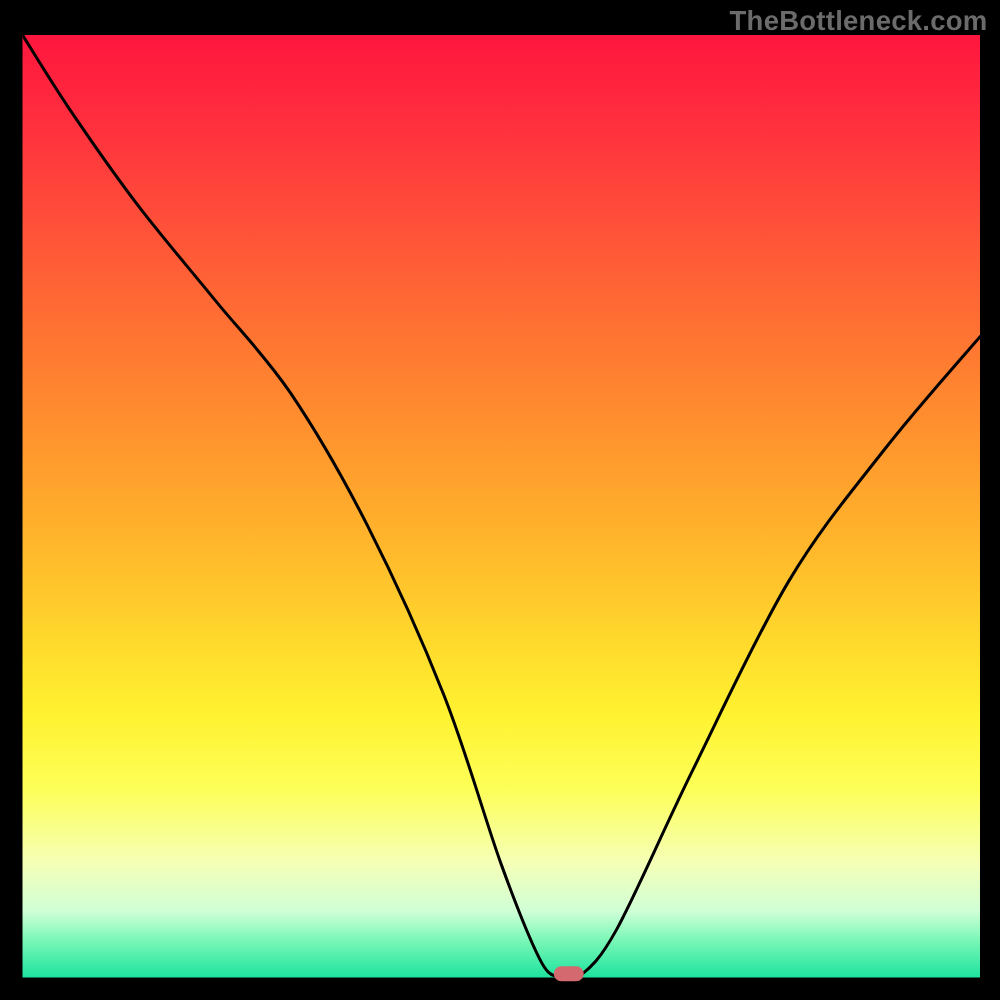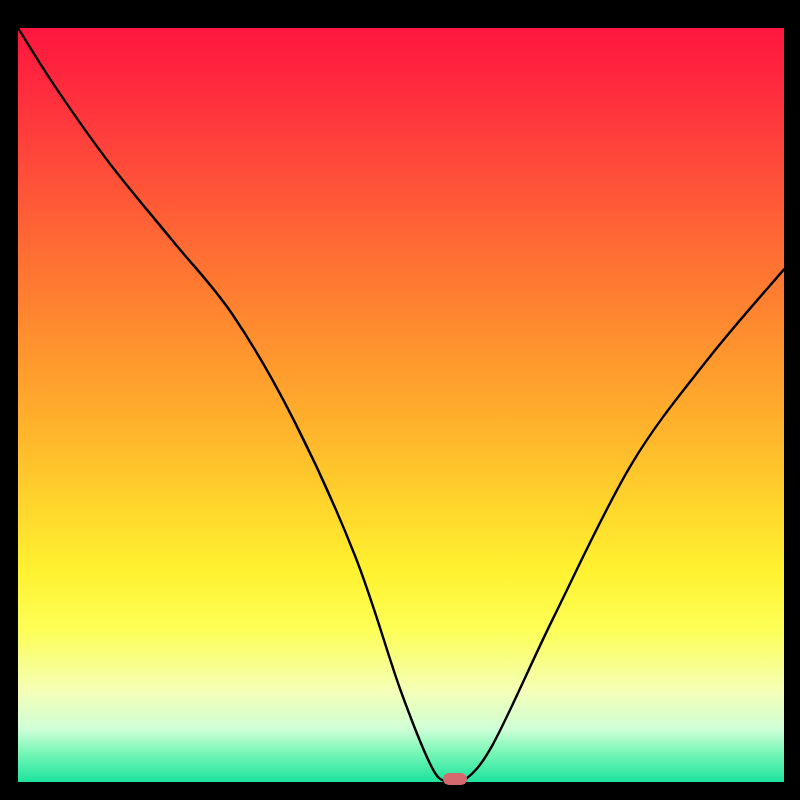--- a/index.html
+++ b/index.html
@@ -67,20 +67,21 @@
     border-radius: 6px;
     background: #d46a6f;
     transform: translate(-50%, -50%);
   }
 </style>
 </head>
 <body>
 
 <div class="frame">
 
+  <div class="watermark">TheBottleneck.com</div>
 
   <div class="plot-area">
     <div class="gradient"></div>
 
     <svg class="curve" viewBox="0 0 766 754" preserveAspectRatio="none">
       <path id="curve-path" fill="none" stroke="#000000" stroke-width="2.4" stroke-linecap="round" stroke-linejoin="round" d="M 0.0 0.0 C 6.4 10.1, 23.0 37.7, 38.3 60.3 C 53.6 82.9, 72.8 110.6, 91.9 135.7 C 111.1 160.9, 132.8 186.0, 153.2 211.1 C 173.6 236.3, 194.1 256.4, 214.5 286.5 C 234.9 316.7, 255.3 351.9, 275.8 392.1 C 296.2 432.3, 319.2 482.6, 337.0 527.8 C 354.9 573.0, 370.2 628.3, 383.0 663.5 C 395.8 698.7, 406.0 723.8, 413.6 738.9 C 421.3 754.0, 423.9 751.5, 429.0 754.0 C 434.1 756.5, 436.6 760.3, 444.3 754.0 C 451.9 747.7, 459.6 743.9, 474.9 716.3 C 490.2 688.7, 513.2 634.6, 536.2 588.1 C 559.2 541.6, 587.3 480.0, 612.8 437.3 C 638.3 394.6, 663.9 364.4, 689.4 331.8 C 714.9 299.1, 753.2 256.4, 766.0 241.3"></path>
     </svg>
 
     <div id="min-marker" class="marker" style="left: 436.62px; top: 751px; background: rgb(212, 106, 111);"></div>
   </div>

